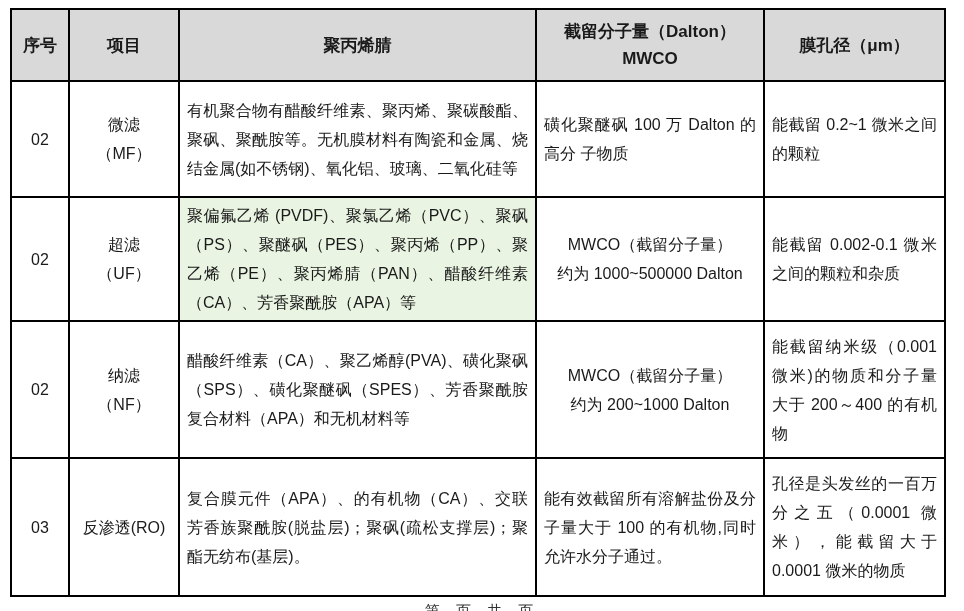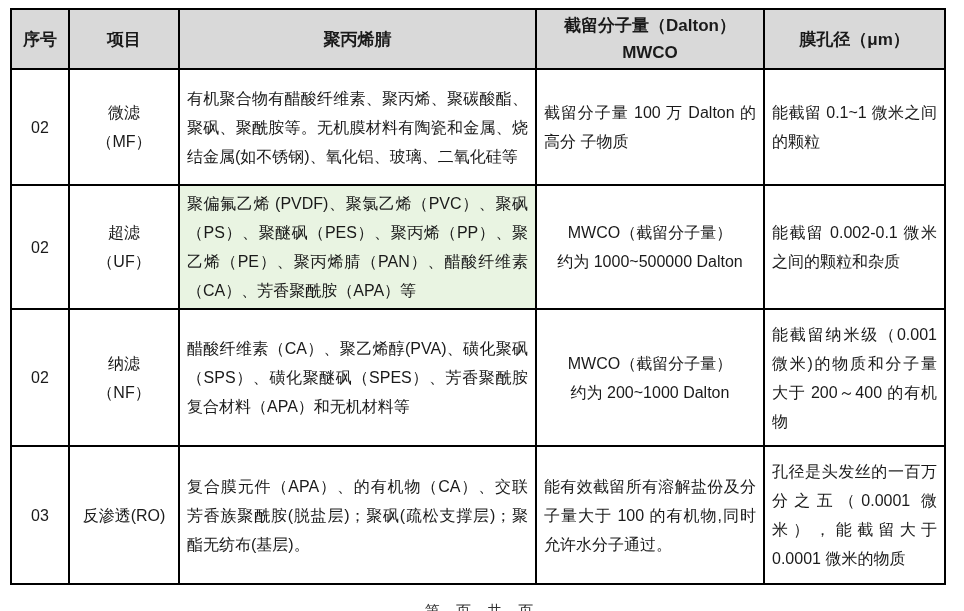--- a/index.html
+++ b/index.html
@@ -65,36 +65,36 @@
   <table class="membrane">
     <colgroup>
       <col style="width:58px">
       <col style="width:110px">
       <col style="width:357px">
       <col style="width:228px">
       <col style="width:181px">
     </colgroup>
 
     <tbody>
-        <tr style="height:60px">
+        <tr style="height:72px">
       <th class="pre">序号</th>
       <th class="pre">项目</th>
       <th class="pre">聚丙烯腈</th>
       <th class="pre">截留分子量（Dalton）
 MWCO</th>
       <th class="pre">膜孔径（μm）</th>
     </tr>
 
     <tr style="height:116px">
       <td class="cen">02</td>
       <td class="cen pre">微滤
 （MF）</td>
       <td class="jus">有机聚合物有醋酸纤维素、聚丙烯、聚碳酸酯、聚砜、聚酰胺等。无机膜材料有陶瓷和金属、烧结金属(如不锈钢)、氧化铝、玻璃、二氧化硅等</td>
-      <td class="jus">截留分子量 100 万 Dalton 的高分 子物质</td>
-      <td class="jus">能截留 0.1~1 微米之间的颗粒</td>
+      <td class="jus">磺化聚醚砜 100 万 Dalton 的高分 子物质</td>
+      <td class="jus">能截留 0.2~1 微米之间的颗粒</td>
     </tr>
 
     <tr style="height:124px">
       <td class="cen">02</td>
       <td class="cen pre">超滤
 （UF）</td>
       <td class="jus hl">聚偏氟乙烯 (PVDF)、聚氯乙烯（PVC）、聚砜（PS）、聚醚砜（PES）、聚丙烯（PP）、聚乙烯（PE）、聚丙烯腈（PAN）、醋酸纤维素（CA）、芳香聚酰胺（APA）等</td>
       <td class="cen pre">MWCO（截留分子量）
 约为 1000~500000 Dalton</td>
       <td class="jus">能截留 0.002-0.1 微米之间的颗粒和杂质</td>

